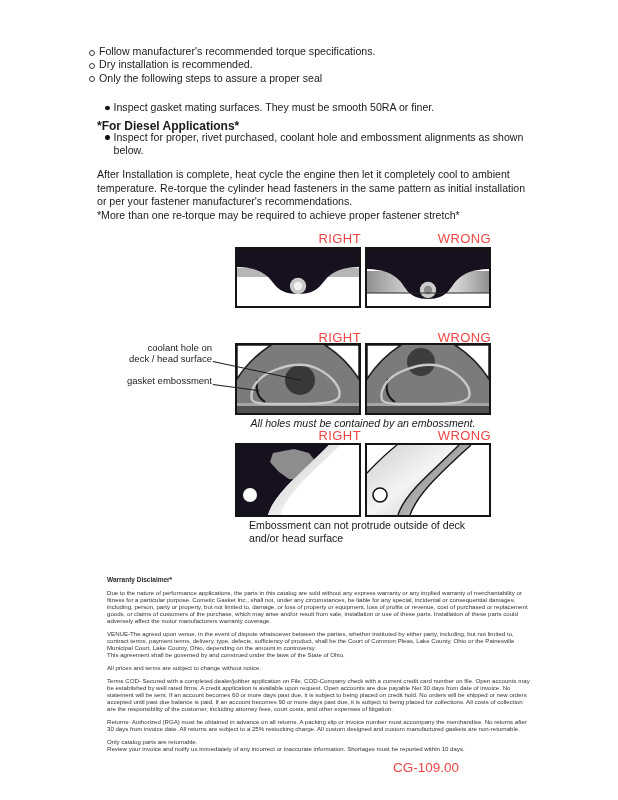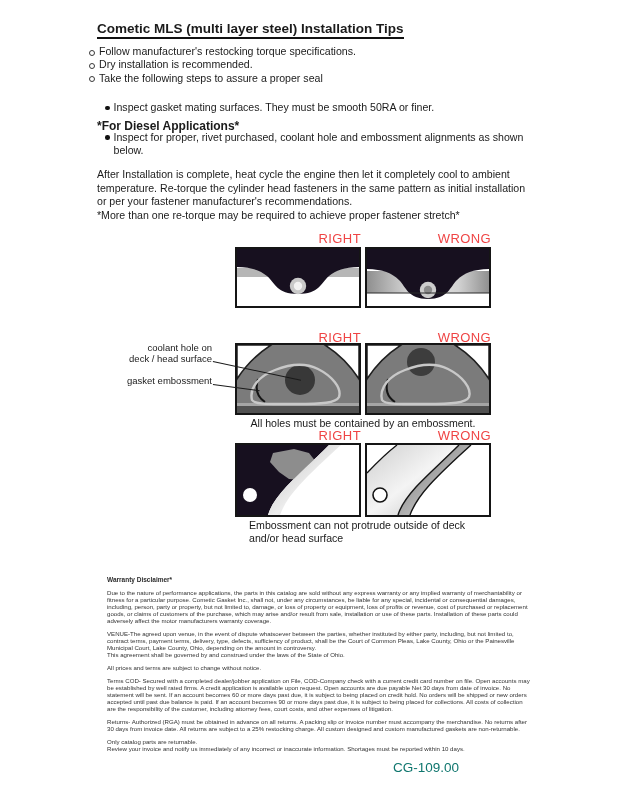--- a/index.html
+++ b/index.html
@@ -31,41 +31,40 @@
   .caption{position:absolute;font-size:10.6px;color:#1a1a1a;white-space:pre-line;line-height:13px;}
 
   .ann{position:absolute;width:117px;font-size:9.5px;line-height:10.8px;text-align:right;
        white-space:pre-line;color:#1a1a1a;}
   .leader{position:absolute;height:0;border-top:1.2px solid #1a1a1a;transform-origin:0 0;z-index:5;}
 
   .legal{position:absolute;left:107px;top:576px;width:452px;color:#333;}
   .legal-h{font-size:6.5px;font-weight:bold;color:#2b2b2b;}
   .legal p{margin:6px 0 0 0;font-size:6.1px;line-height:7px;white-space:pre-line;}
 
-  .footer-code{position:absolute;left:393px;top:760px;font-size:13.5px;color:#0f766e;}
+  .footer-code{position:absolute;left:393px;top:760px;font-size:13.5px;color:#ef4444;}
 </style>
 </head>
 <body>
 
 <div class="page">
 
-  <div class="title">Cometic MLS (multi layer steel) Installation Tips</div>
 
   <div class="bullets">
     <div class="b-row">
       <span class="o-marker"></span>
-      <span>Follow manufacturer's restocking torque specifications.</span>
+      <span>Follow manufacturer's recommended torque specifications.</span>
     </div>
     <div class="b-row">
       <span class="o-marker"></span>
       <span>Dry installation is recommended.</span>
     </div>
     <div class="b-row">
       <span class="o-marker"></span>
-      <span>Take the following steps to assure a proper seal</span>
+      <span>Only the following steps to assure a proper seal</span>
     </div>
     <div class="b-row sub">
       <span class="dot-marker"></span>
       <span>Inspect gasket mating surfaces.  They must be smooth 50RA or finer.</span>
     </div>
     <div class="b-row sub">
       <span class="dot-marker"></span>
       <span>Inspect for proper, rivet purchased, coolant hole and embossment alignments as shown below.</span>
     </div>
   </div>
@@ -139,21 +138,21 @@
       <rect x="0" y="58" width="122" height="3" fill="#a5a5a5"></rect>
       <rect x="0" y="61" width="122" height="7" fill="#515151"></rect>
       <path d="M0,0 H34 C20,9 9,20 0,34 Z" fill="#ffffff" stroke="#1f1f1f" stroke-width="1.5"></path>
       <path d="M122,0 H88 C102,9 113,20 122,34 Z" fill="#ffffff" stroke="#1f1f1f" stroke-width="1.5"></path>
       <path d="M21,34 C18,44 20,52 28,57" fill="none" stroke="#161616" stroke-width="2"></path>
       <circle cx="54" cy="17" r="14" fill="#3d3d3d"></circle>
       <path d="M15,55 C12,43 22,31 38,25 C53,19 69,18 81,24 C95,31 105,43 102,52 C99,58 85,59 59,59 C35,59 18,60 15,55 Z" fill="none" stroke="#c8c8c8" stroke-width="2.4"></path>
     </svg>
   </div>
 
-  <div class="caption" style="left:235px;top:417px;width:256px;text-align:center;">All holes must be contained by an embossment.</div>
+  <div class="caption" style="left:235px;top:417px;width:256px;text-align:center;font-style:italic;">All holes must be contained by an embossment.</div>
 
   <div class="diag-label" style="left:235px;top:428px;">RIGHT</div>
   <div class="diag-label" style="left:365px;top:428px;">WRONG</div>
 
   <div class="dbox h74" style="left:235px;top:443px;">
     <svg viewBox="0 0 122 70">
       <defs>
         <linearGradient id="stripR3" x1="0" y1="0" x2="1" y2="1">
           <stop offset="0" stop-color="#bdbdbd"></stop>
             <stop offset="0.55" stop-color="#ededed"></stop>

